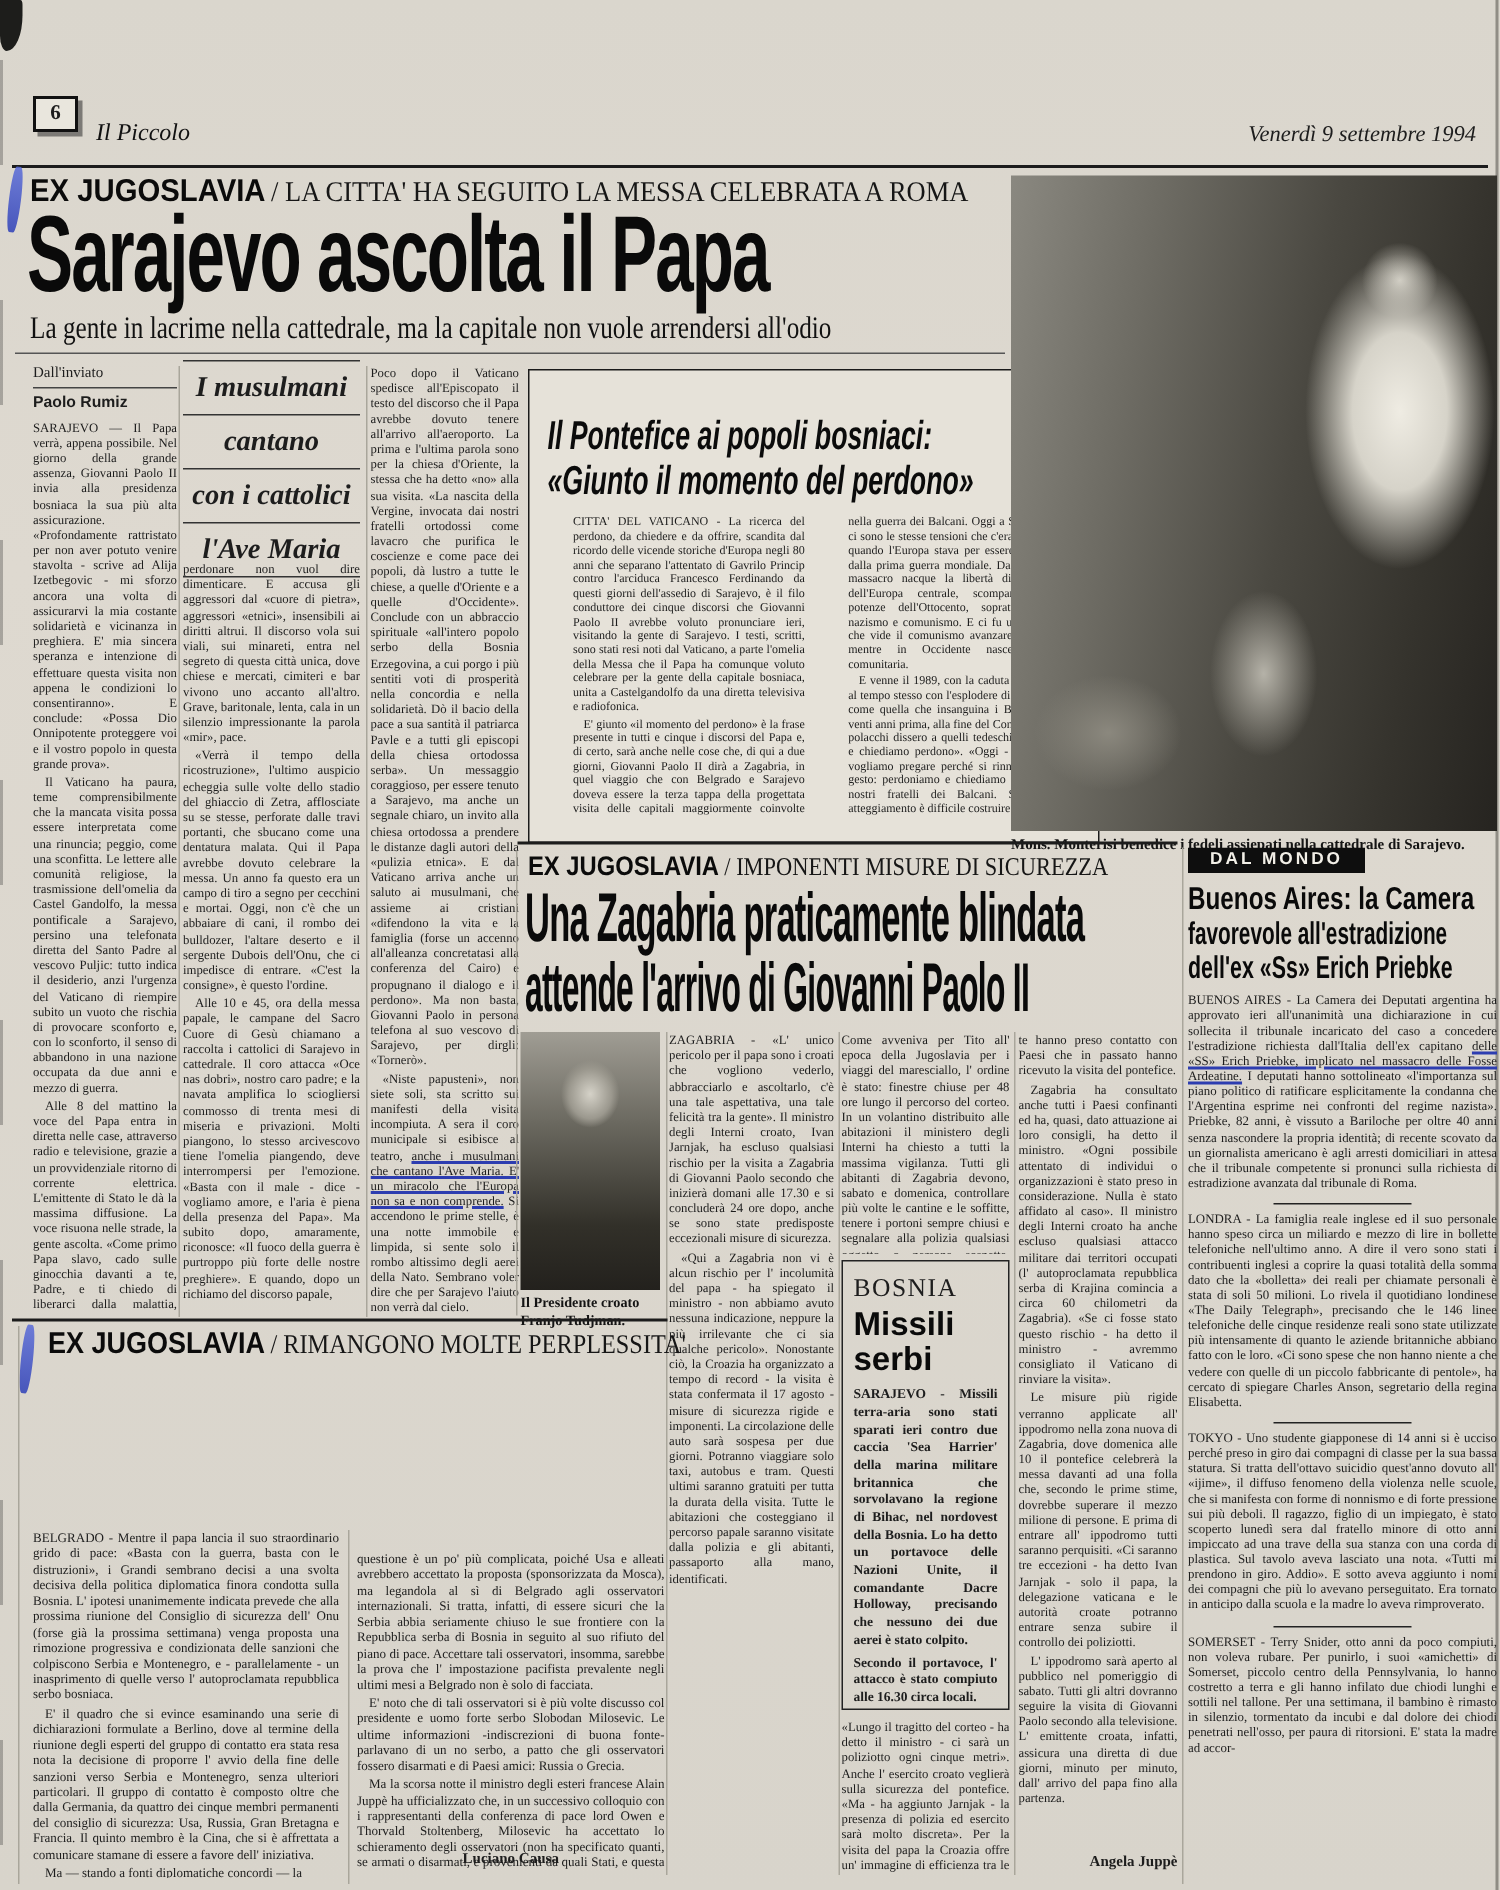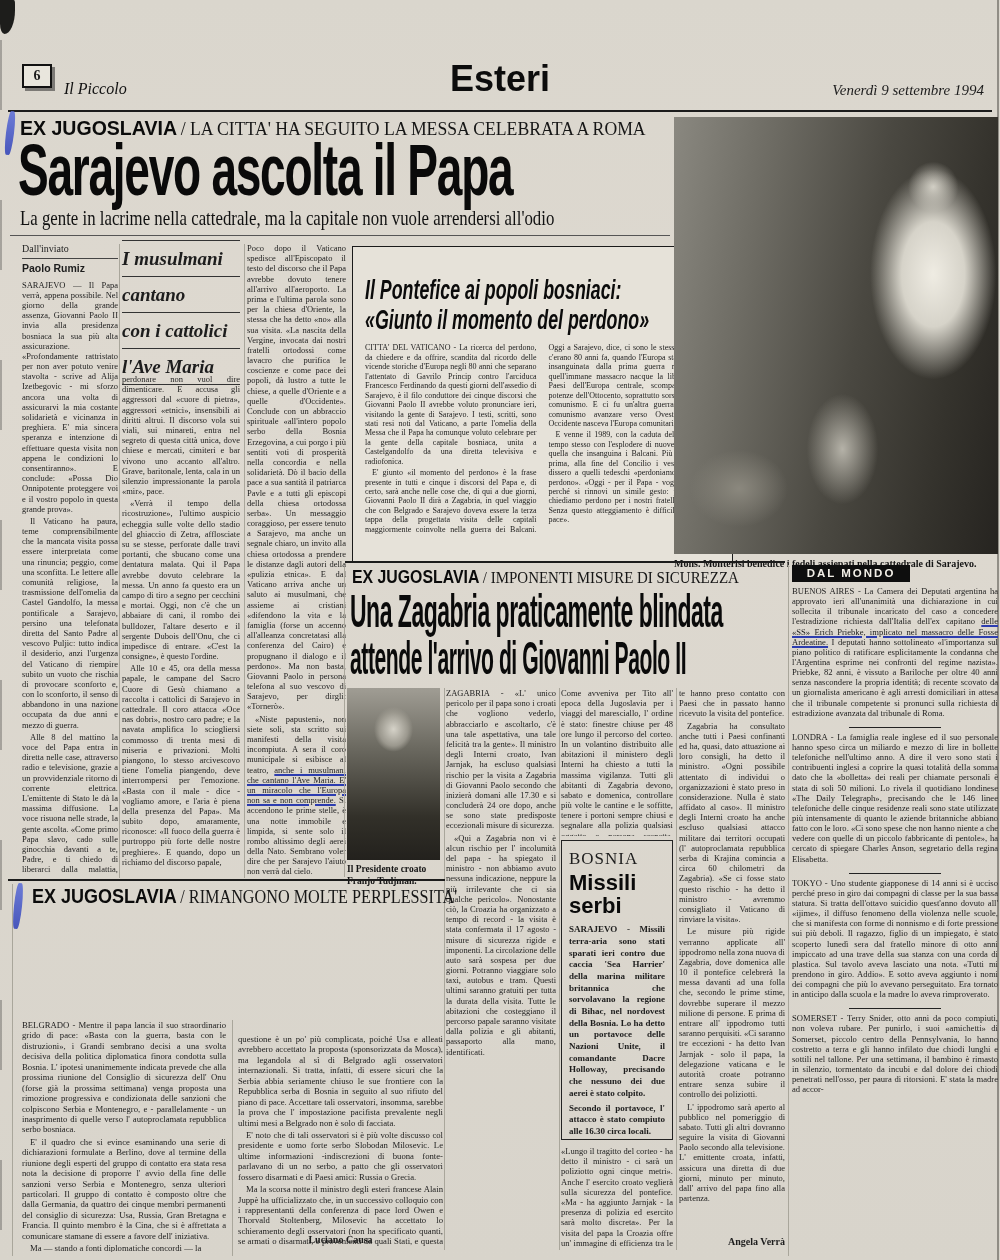--- a/index.html
+++ b/index.html
@@ -31,31 +31,31 @@
   .deck { position:absolute; left:20px; top:206px; font-size:21px; color:#111; }
   
   .body { position:absolute; font-size:8.5px; line-height:1.2; text-align:justify; overflow:hidden; }
   .body p { margin:0 0 2px 0; text-indent:8px; }
   .body p:first-child { text-indent:0; }
   .byline-label { font-size:10px; border-bottom:1px solid #444; padding-bottom:3px; margin-bottom:3px; }
   .byline-name { font-family:"Liberation Sans",sans-serif; font-weight:bold; font-size:10.5px; margin-bottom:5px; }
   .marked { text-decoration:underline; text-decoration-color:#2d3db0; text-decoration-thickness:1.5px; }
   
   .side-quote { position:absolute; left:122px; top:240px; width:118px; }
-  .side-quote .sline { font-style:italic; font-weight:bold; font-size:19px; 
+  .side-quote .sline { font-style:italic; font-weight:bold; font-size:19px; text-align:center;
     padding:7px 0 6px 0; border-top:1px solid #333; }
   .side-quote .sline:last-child { border-bottom:1px solid #333; }
   
   .vbox { position:absolute; left:352px; top:246px; width:381px; height:316px;
     border:1px solid #1a1a1a; background:#e6e2d9; padding:28px 12px; }
   .vbox-title { font-family:"Liberation Sans",sans-serif; font-weight:bold; font-style:italic;
     font-size:27px; line-height:1.12; color:#0b0b0b; }
   .vbox-body { margin-top:8px; column-count:2; column-gap:12px; font-size:8px; line-height:1.18;
     text-align:justify; height:212px; overflow:hidden; }
-  .vbox-body p { margin-bottom:2px; text-indent:7px; }
+  .vbox-body p { margin-bottom:2px; text-indent:7px;margin-left:17px; }
   .vbox-body p:first-child { text-indent:0; }
   
   .photo { position:absolute; overflow:hidden; }
   .photo-main { left:674px; top:117px; width:324px; height:437px;
     background:
       radial-gradient(90px 150px at 80% 36%, #efece3 0%, #d6d3c9 35%, rgba(120,118,110,0) 70%),
       radial-gradient(42px 42px at 80% 16%, #cfccc2 0%, rgba(0,0,0,0) 60%),
       radial-gradient(55px 85px at 52% 76%, #b5b2a8 0%, rgba(0,0,0,0) 65%),
       radial-gradient(70px 55px at 20% 85%, #8b887e 0%, rgba(0,0,0,0) 70%),
       linear-gradient(100deg,#8a8880 0%,#6e6c64 25%,#4a4841 55%,#35332d 80%,#262420 100%); }
@@ -98,21 +98,20 @@
 <body>
 
 <div class="page">
 
   <div class="corner-blob"></div>
   <div class="edge-smudge"></div>
   <div class="right-edge"></div>
 
   <div class="pagenum">6</div>
   <div class="masthead">Il Piccolo</div>
-  <div class="section-title">Esteri</div>
   <div class="edition-date">Venerdì 9 settembre 1994</div>
   <div class="h-rule" style="left:8px;top:110px;width:984px;height:2px;"></div>
 
   <div class="pen" style="left:6px;top:111px;width:8px;height:44px;transform:rotate(7deg);"></div>
   <div class="kicker" style="left:20px;top:116px;transform:scaleX(.93);">
     <span class="k1" style="font-size:21px;">EX JUGOSLAVIA</span>
     <span class="k2" style="font-size:19px;">/ LA CITTA' HA SEGUITO LA MESSA CELEBRATA A ROMA</span>
   </div>
   <h2 class="headline-main cond" style="transform:scaleX(.64);">Sarajevo ascolta il Papa</h2>
   <div class="deck cond" style="transform:scaleX(.8);">La gente in lacrime nella cattedrale, ma la capitale non vuole arrendersi all'odio</div>
@@ -187,21 +186,21 @@
     </div>
   <div class="body" style="left:561px;top:1146px;width:112px;height:104px;">
       <p>«Lungo il tragitto del corteo - ha detto il ministro - ci sarà un poliziotto ogni cinque metri». Anche l' esercito croato veglierà sulla sicurezza del pontefice. «Ma - ha aggiunto Jarnjak - la presenza di polizia ed esercito sarà molto discreta». Per la visita del papa la Croazia offre un' immagine di efficienza tra le più rigide d' Europa e il ministro dell' Interno non ha esitato ad ammettere che le autorità croa-</p>
     </div>
   <div class="body" style="left:679px;top:688px;width:106px;height:544px;">
       <p>te hanno preso contatto con Paesi che in passato hanno ricevuto la visita del pontefice.</p>
       <p>Zagabria ha consultato anche tutti i Paesi confinanti ed ha, quasi, dato attuazione ai loro consigli, ha detto il ministro. «Ogni possibile attentato di individui o organizzazioni è stato preso in considerazione. Nulla è stato affidato al caso». Il ministro degli Interni croato ha anche escluso qualsiasi attacco militare dai territori occupati (l' autoproclamata repubblica serba di Krajina comincia a circa 60 chilometri da Zagabria). «Se ci fosse stato questo rischio - ha detto il ministro - avremmo consigliato il Vaticano di rinviare la visita».</p>
       <p>Le misure più rigide verranno applicate all' ippodromo nella zona nuova di Zagabria, dove domenica alle 10 il pontefice celebrerà la messa davanti ad una folla che, secondo le prime stime, dovrebbe superare il mezzo milione di persone. E prima di entrare all' ippodromo tutti saranno perquisiti. «Ci saranno tre eccezioni - ha detto Ivan Jarnjak - solo il papa, la delegazione vaticana e le autorità croate potranno entrare senza subire il controllo dei poliziotti.</p>
       <p>L' ippodromo sarà aperto al pubblico nel pomeriggio di sabato. Tutti gli altri dovranno seguire la visita di Giovanni Paolo secondo alla televisione. L' emittente croata, infatti, assicura una diretta di due giorni, minuto per minuto, dall' arrivo del papa fino alla partenza.</p>
     </div>
-  <div class="byline-end" style="left:679px;top:1236px;width:106px;text-align:right;">Angela Verrà</div>
+  <div class="byline-end" style="left:679px;top:1236px;width:106px;text-align:right;">Angela Juppè</div>
 
   <div class="v-rule" style="left:444px;top:688px;height:562px;"></div>
   <div class="v-rule" style="left:559px;top:688px;height:562px;"></div>
   <div class="v-rule" style="left:676px;top:688px;height:562px;"></div>
   <div class="v-rule" style="left:788px;top:565px;height:691px;"></div>
   <div class="v-rule" style="left:344px;top:567px;height:310px;"></div>
 
   <div class="bos-box">
     <div class="bos-label">BOSNIA</div>
     <div class="bos-head">Missili</div>
@@ -229,20 +228,25 @@
       <p>Ma la scorsa notte il ministro degli esteri francese Alain Juppè ha ufficializzato che, in un successivo colloquio con i rappresentanti della conferenza di pace lord Owen e Thorvald Stoltenberg, Milosevic ha accettato lo schieramento degli osservatori (non ha specificato quanti, se armati o disarmati, e provenienti da quali Stati, e questa sarà probabilmente l' ultima coda velenosa della trattativa).</p>
     </div>
   <div class="byline-end" style="left:238px;top:1234px;width:205px;text-align:center;">Luciano Causa</div>
   <div class="v-rule" style="left:232px;top:1020px;height:236px;"></div>
   <div class="v-rule" style="left:12px;top:884px;height:372px;"></div>
 
   <div class="dm">
     <div class="dm-bar">DAL MONDO</div>
 
     <div>
+      <div class="dm-head">
+        <span class="cond" style="transform:scaleX(.77);">Buenos Aires: la Camera</span>
+        <span class="cond" style="transform:scaleX(.66);">favorevole all'estradizione</span>
+        <span class="cond" style="transform:scaleX(.68);">dell'ex «Ss» Erich Priebke</span>
+      </div>
       <div class="dm-body">
         <p><span>BUENOS AIRES - La Camera dei Deputati argentina ha approvato ieri all'unanimità una dichiarazione in cui sollecita il tribunale incaricato del caso a concedere l'estradizione richiesta dall'Italia dell'ex capitano </span><span class="marked">delle «SS» Erich Priebke, implicato nel massacro delle Fosse Ardeatine.</span><span> I deputati hanno sottolineato «l'importanza sul piano politico di ratificare esplicitamente la condanna che l'Argentina esprime nei confronti del regime nazista». Priebke, 82 anni, è vissuto a Bariloche per oltre 40 anni senza nascondere la propria identità; di recente scovato da un giornalista americano è agli arresti domiciliari in attesa che il tribunale competente si pronunci sulla richiesta di estradizione avanzata dal tribunale di Roma.</span></p>
       </div>
     </div>
     <div class="dm-sep"></div>
 
     <div>
       <div class="dm-body">
         <p>LONDRA - La famiglia reale inglese ed il suo personale hanno speso circa un miliardo e mezzo di lire in bollette telefoniche nell'ultimo anno. A dire il vero sono stati i contribuenti inglesi a coprire la quasi totalità della somma dato che la «bolletta» dei reali per chiamate personali è stata di soli 50 milioni. Lo rivela il quotidiano londinese «The Daily Telegraph», precisando che le 146 linee telefoniche delle cinque residenze reali sono state utilizzate più intensamente di quanto le aziende britanniche abbiano fatto con le loro. «Ci sono spese che non hanno niente a che vedere con quelle di un piccolo fabbricante di pentole», ha cercato di spiegare Charles Anson, segretario della regina Elisabetta.</p>
       </div>

